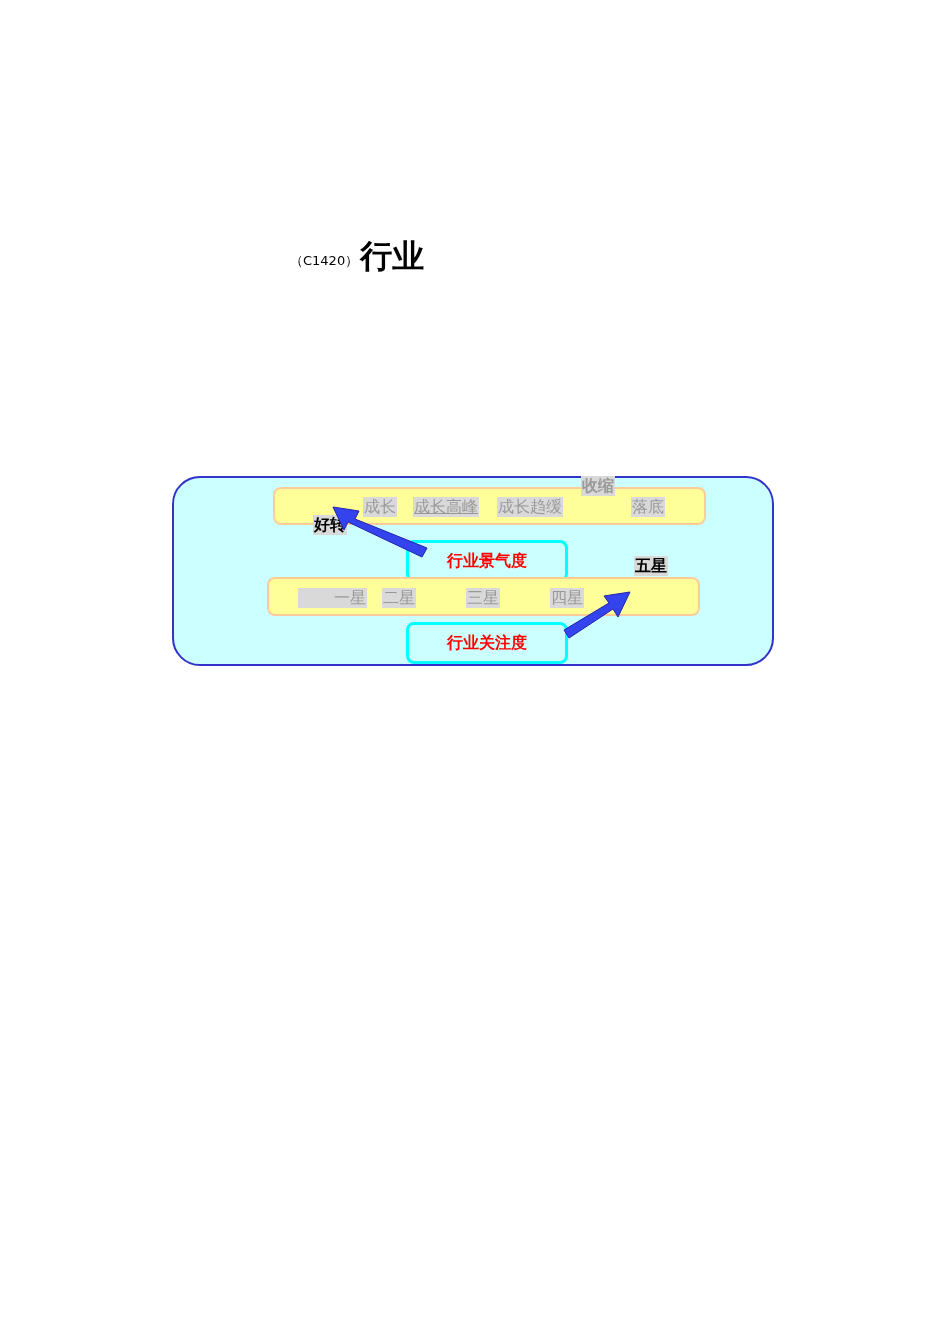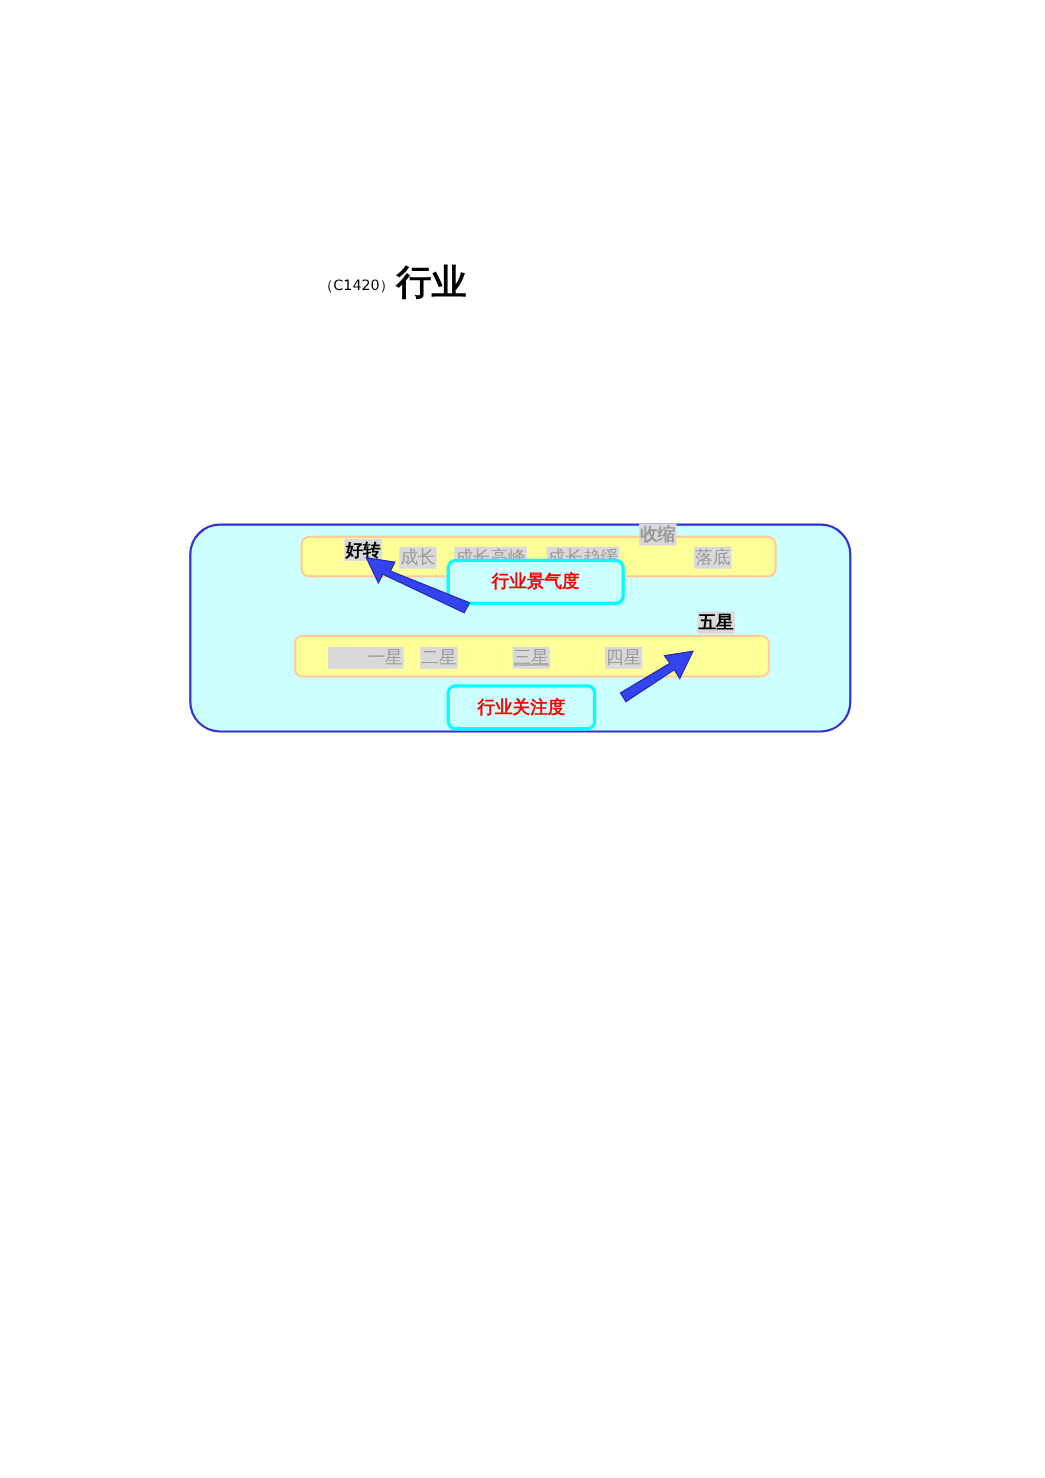--- a/index.html
+++ b/index.html
@@ -26,50 +26,50 @@
   .item {
     position: absolute; font-size: 16px; line-height: 20px; padding: 0 1px;
     background: #d9d9d9; color: #999999; white-space: nowrap;
   }
   .item.active { color: #000; font-weight: bold; }
   .label-box {
     position: absolute; background: #ccffff; border: 3px solid #00ffff; border-radius: 8px;
     box-sizing: border-box; display: flex; align-items: center; justify-content: center;
     color: #ff0000; font-weight: bold; font-size: 16px; font-family: "DejaVu Serif", "Liberation Serif", serif;
   }
-  .lb1 { left: 406px; top: 508px; width: 162px; height: 42px; }
-  .lb2 { left: 406px; top: 622px; width: 136px; height: 42px; }
+  .lb1 { left: 406px; top: 540px; width: 162px; height: 42px; }
+  .lb2 { left: 406px; top: 622px; width: 162px; height: 42px; }
   svg.arrows { position: absolute; left: 0; top: 0; width: 950px; height: 1344px; pointer-events: none; }
 </style>
 </head>
 <body>
 
 <div class="title">
   <span class="code">（C1420）</span>
   <span class="main">行业</span>
 </div>
 
 <div class="outer"></div>
 
 <div class="pill pill-top"></div>
-<span class="item active" style="left:313px;top:490px;">好转</span>
+<span class="item active" style="left:313px;top:515px;">好转</span>
 <span class="item" style="left:363px;top:497px;">成长</span>
 <span class="item" style="left:413px;top:497px;text-decoration:underline;">成长高峰</span>
 <span class="item" style="left:497px;top:497px;">成长趋缓</span>
 <span class="item" style="left:581px;top:476px;font-weight:bold;">收缩</span>
 <span class="item" style="left:631px;top:497px;">落底</span>
 
 <div class="label-box lb1">
   <span>行业景气度</span>
 </div>
 
 <div class="pill pill-bot"></div>
 <span class="item" style="left:298px;top:588px;padding-left:36px;">一星</span>
 <span class="item" style="left:382px;top:588px;">二星</span>
-<span class="item" style="left:466px;top:588px;text-decoration:underline;">三星</span>
+<span class="item" style="left:466px;top:588px;">三星</span>
 <span class="item" style="left:550px;top:588px;">四星</span>
 <span class="item active" style="left:634px;top:556px;text-align:right;">五星</span>
 
 <div class="label-box lb2">
   <span>行业关注度</span>
 </div>
 
 <svg class="arrows" viewBox="0 0 950 1344">
   <g>
     <polygon points="427,548 422,557 348,522 344,530 333,507 359,511 355,519" fill="#3344ee" stroke="#2222aa" stroke-width="1"></polygon>

